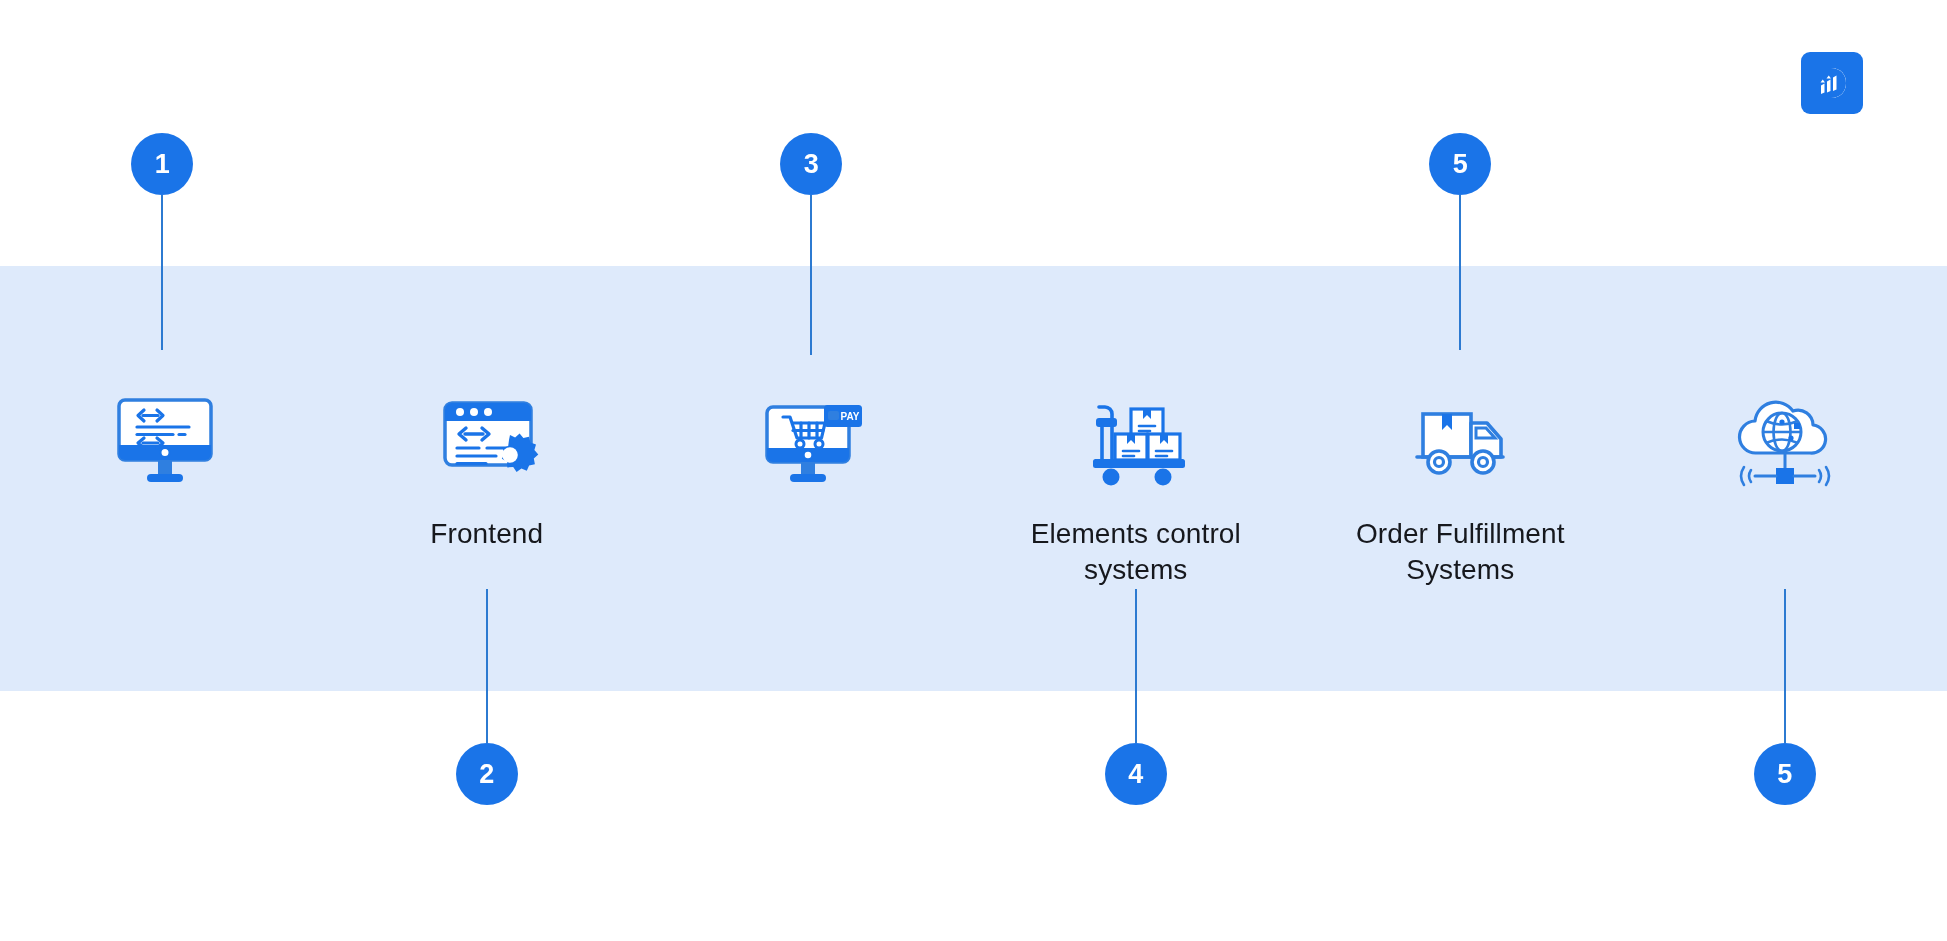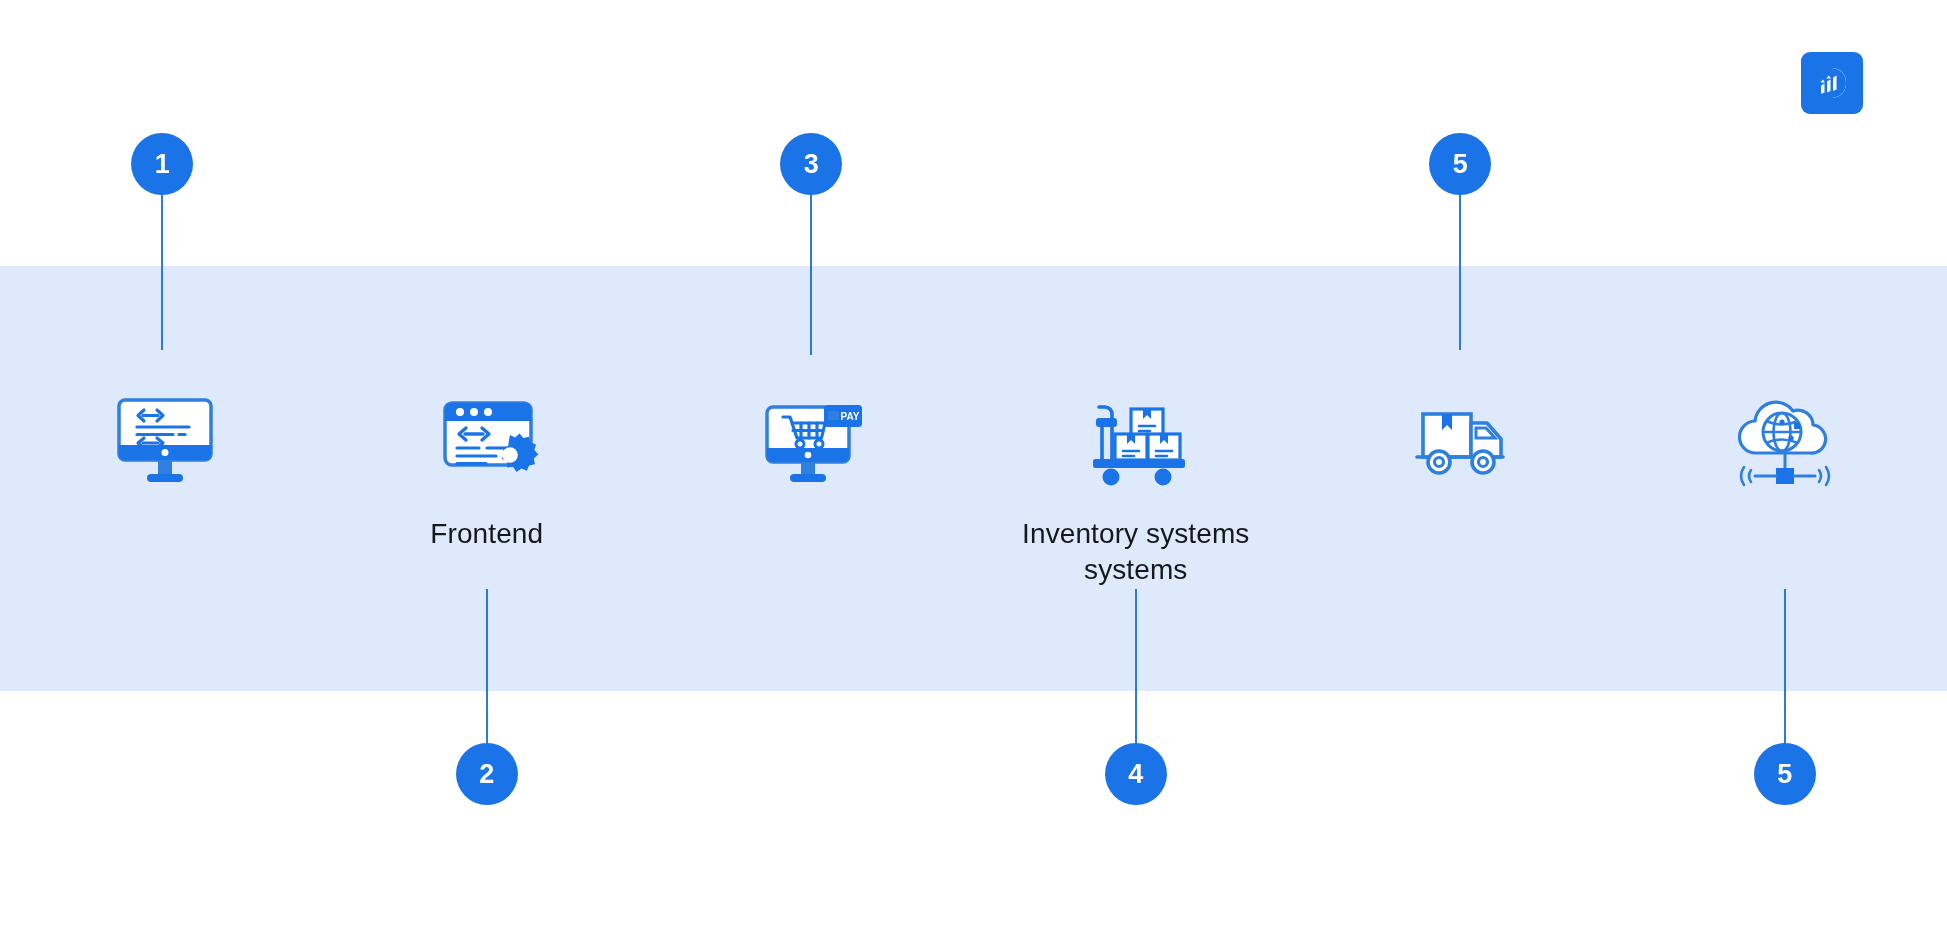--- a/index.html
+++ b/index.html
@@ -230,21 +230,21 @@
         <path d="M73 37 v10 l4 -4 4 4 V37 Z" fill="#1a74e8"></path>
         <g stroke="#1a74e8" stroke-width="2.6" stroke-linecap="round">
           <path d="M69 54 H85"></path>
             <path d="M69 59 H80"></path>
         </g>
         <rect x="6" y="62" width="92" height="9" rx="2.5" fill="#1a74e8"></rect>
         <circle cx="24" cy="80" r="8.5" fill="#1a74e8"></circle>
         <circle cx="76" cy="80" r="8.5" fill="#1a74e8"></circle>
       </svg>
     </div>
-    <div class="label">Inventory systems
+    <div class="label">Elements control
 systems</div>
     <div class="line" style="height:154px;"></div>
     <div class="badge">4</div>
   </div>
 
   <div class="col up">
     <div class="badge">5</div>
     <div class="line" style="height:155px;"></div>
     <div class="icon-wrap">
       <svg width="104" height="90" viewBox="0 0 104 90">
@@ -252,20 +252,22 @@
         <path d="M31 17 v16 l5 -5 5 5 V17 Z" fill="#1a74e8"></path>
         <path d="M60 26 h16 l14 16 v18 H60 Z" fill="#ffffff" stroke="#2f7fe0" stroke-width="3.6" stroke-linejoin="round"></path>
         <path d="M65 31 h10 l9 10 H65 Z" fill="#ffffff" stroke="#2f7fe0" stroke-width="3"></path>
         <path d="M6 60 H92" stroke="#2f7fe0" stroke-width="3.6" stroke-linecap="round"></path>
         <circle cx="28" cy="65" r="11" fill="#ffffff" stroke="#2f7fe0" stroke-width="3.6"></circle>
         <circle cx="28" cy="65" r="4.5" fill="#ffffff" stroke="#2f7fe0" stroke-width="3.2"></circle>
         <circle cx="72" cy="65" r="11" fill="#ffffff" stroke="#2f7fe0" stroke-width="3.6"></circle>
         <circle cx="72" cy="65" r="4.5" fill="#ffffff" stroke="#2f7fe0" stroke-width="3.2"></circle>
       </svg>
     </div>
+    <div class="label">Order Fulfillment
+Systems</div>
   </div>
 
   <div class="col down">
     <div class="icon-wrap">
       <svg width="110" height="92" viewBox="0 0 110 92">
         <path d="M26 57 a16 16 0 0 1 -1 -32 a21 21 0 0 1 38 -10 a15 15 0 0 1 20 14 a14 14 0 0 1 -3 28 Z" fill="#ffffff" stroke="#2f7fe0" stroke-width="3.2" stroke-linejoin="round"></path>
         <circle cx="52" cy="36" r="19" fill="#ffffff" stroke="#2f7fe0" stroke-width="3"></circle>
         <ellipse cx="52" cy="36" rx="8.5" ry="19" fill="none" stroke="#2f7fe0" stroke-width="2.6"></ellipse>
         <path d="M33 36 H71" stroke="#2f7fe0" stroke-width="2.6"></path>
         <path d="M36 25 q16 7 32 0" fill="none" stroke="#2f7fe0" stroke-width="2.6"></path>

